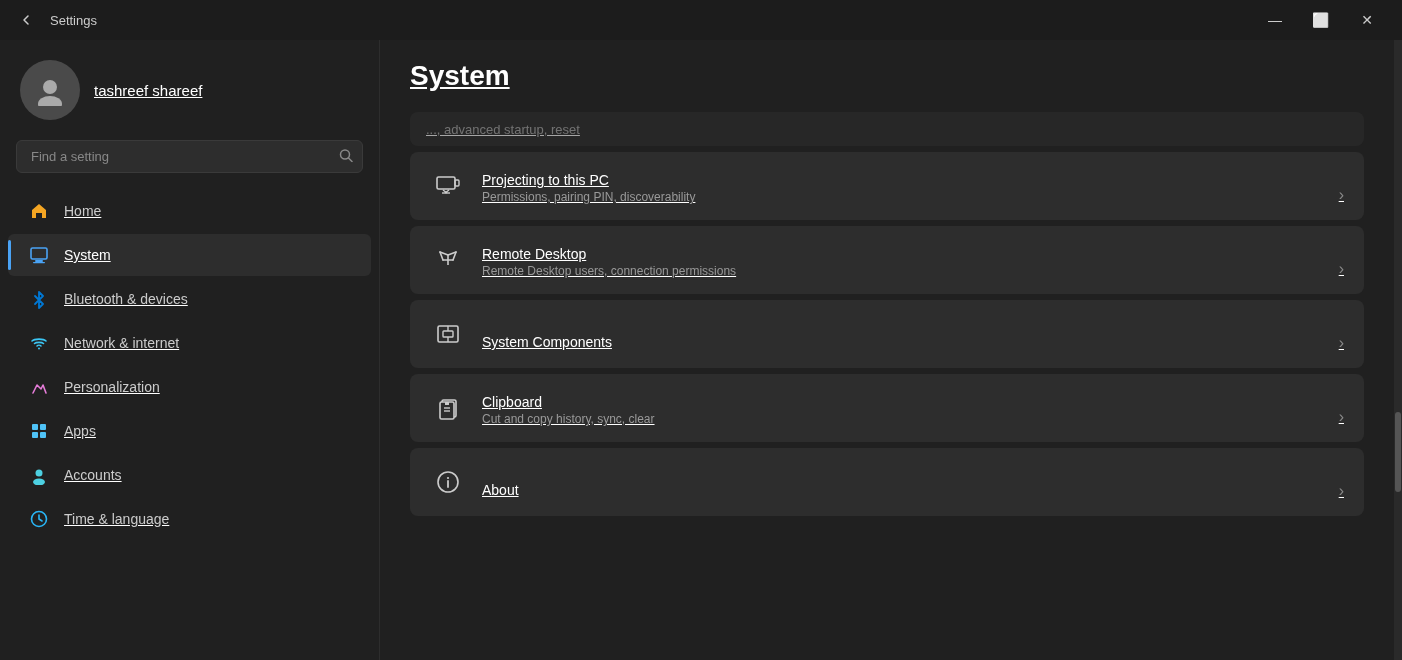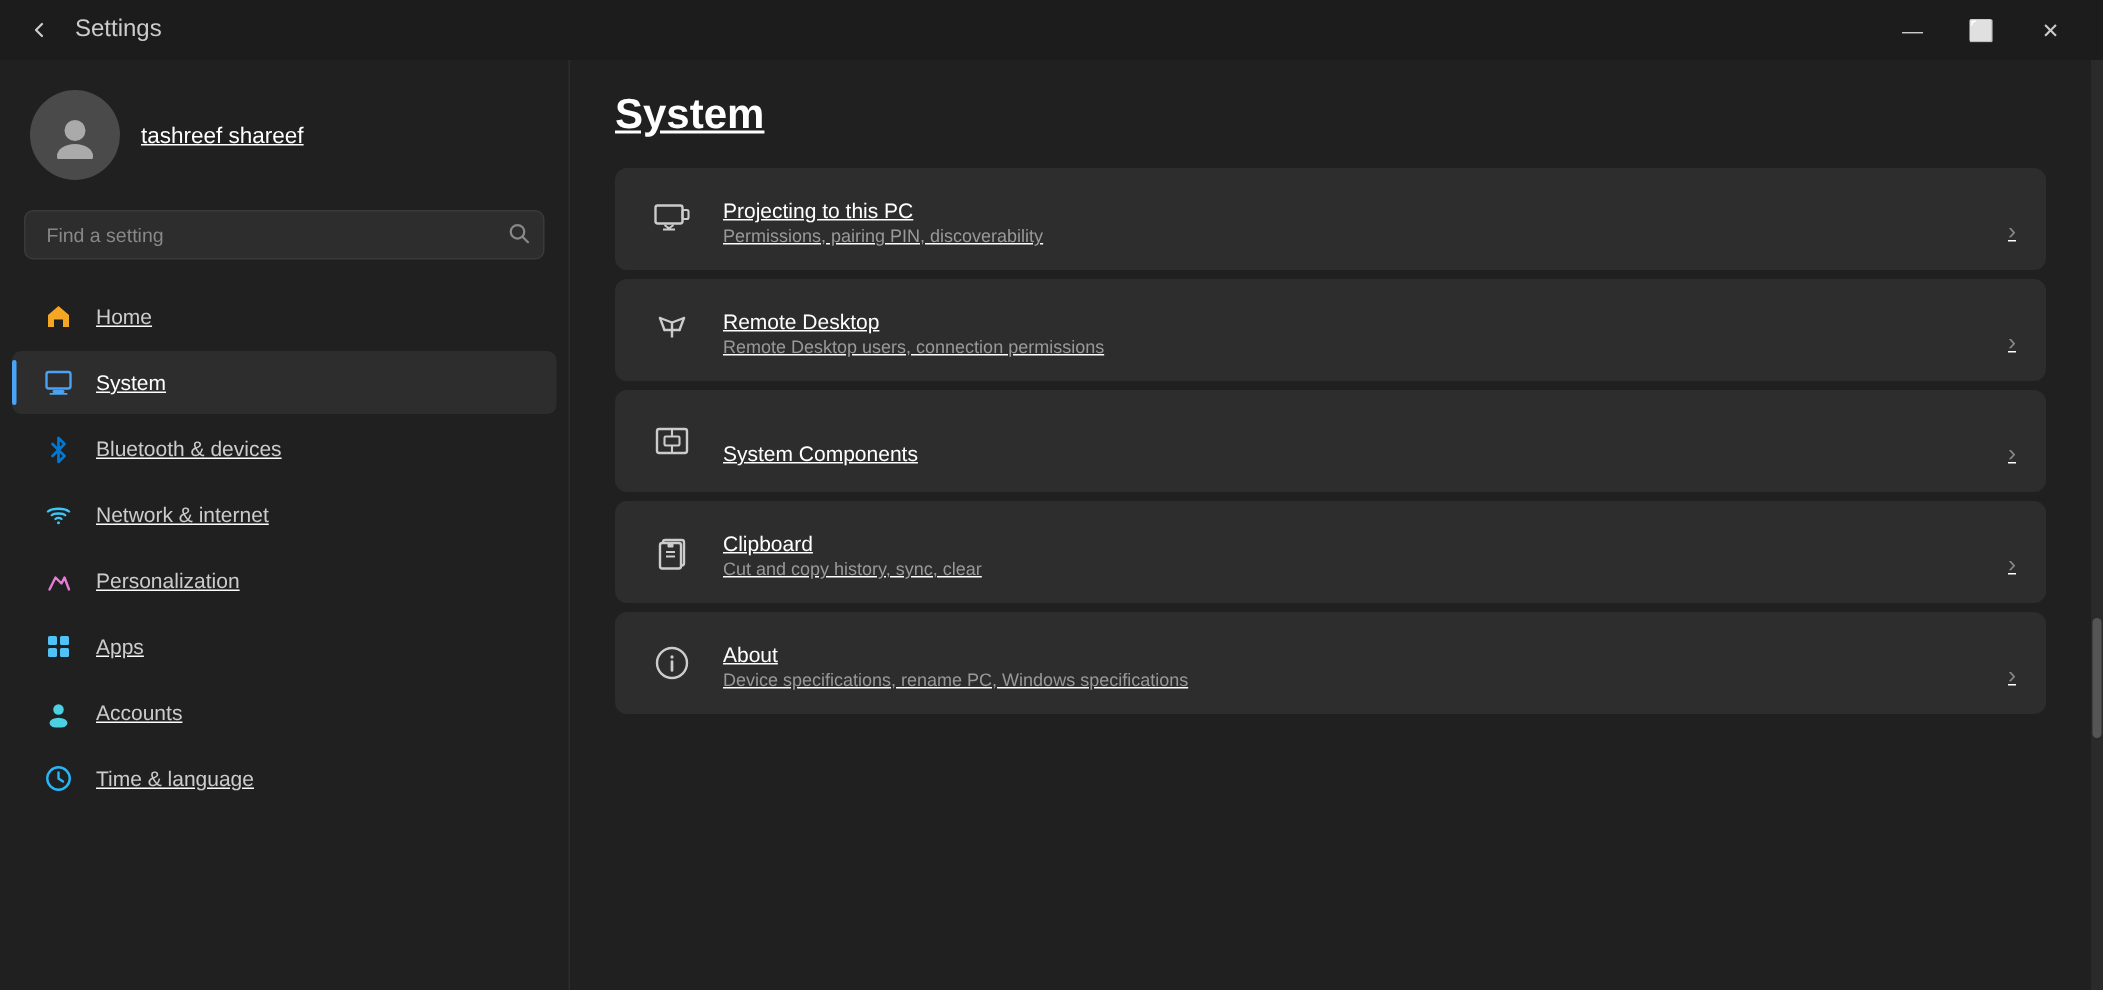--- a/index.html
+++ b/index.html
@@ -22,21 +22,21 @@
       padding: 0 12px;
       justify-content: space-between;
       flex-shrink: 0;
     }
     .titlebar-left {
       display: flex;
       align-items: center;
       gap: 10px;
     }
     .titlebar-title {
-      font-size: 16px;
+      font-size: 13px;
       color: #ccc;
     }
     .titlebar-controls {
       display: flex;
       gap: 0;
     }
     .titlebar-btn {
       width: 46px;
       height: 32px;
       display: flex;
@@ -402,20 +402,23 @@
           </svg>
         </span>
         <span class="nav-item-label">Time &amp; language</span>
       </div>
     </nav>
   </div>
 
   <div class="content">
     <h1 class="page-title">System</h1>
 
+    <div class="partial-row">
+      <span class="partial-row-text">..., advanced startup, reset</span>
+    </div>
 
     <div class="settings-row">
       <div class="row-icon">
         <svg width="26" height="26" viewBox="0 0 26 26" fill="none">
           <rect x="2" y="4" width="18" height="12" rx="1.5" stroke="#ccc" stroke-width="1.6"></rect>
           <rect x="20" y="7" width="4" height="6" rx="1" stroke="#ccc" stroke-width="1.4"></rect>
           <line x1="8" y1="17" x2="12" y2="20" stroke="#ccc" stroke-width="1.4"></line>
           <line x1="14" y1="17" x2="10" y2="20" stroke="#ccc" stroke-width="1.4"></line>
           <line x1="7" y1="20" x2="15" y2="20" stroke="#ccc" stroke-width="1.4"></line>
         </svg>
@@ -478,21 +481,20 @@
     <div class="settings-row">
       <div class="row-icon">
         <svg width="26" height="26" viewBox="0 0 26 26" fill="none">
           <circle cx="13" cy="13" r="10" stroke="#ccc" stroke-width="1.6"></circle>
           <line x1="13" y1="12" x2="13" y2="18" stroke="#ccc" stroke-width="1.8" stroke-linecap="round"></line>
           <circle cx="13" cy="9" r="1.1" fill="#ccc"></circle>
         </svg>
       </div>
       <div class="row-text">
         <div class="row-title">About</div>
-        <div class="row-subtitle">Device specifications, rename PC, Windows specifications</div>
       </div>
       <span class="row-chevron">›</span>
     </div>
   </div>
 
   <div class="scroll-track">
     <div class="scroll-thumb"></div>
   </div>
 </div>
 

